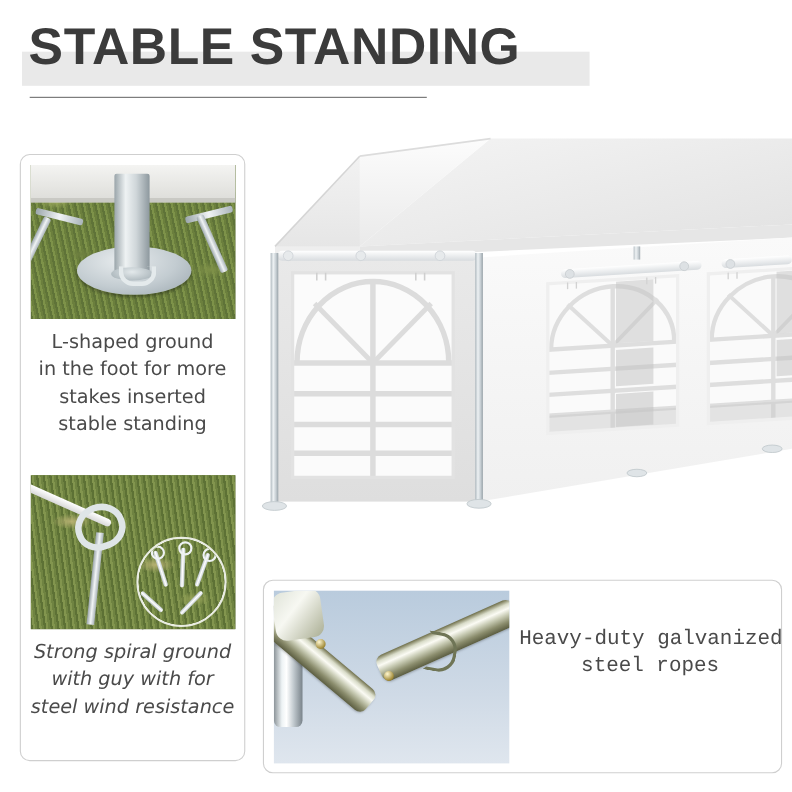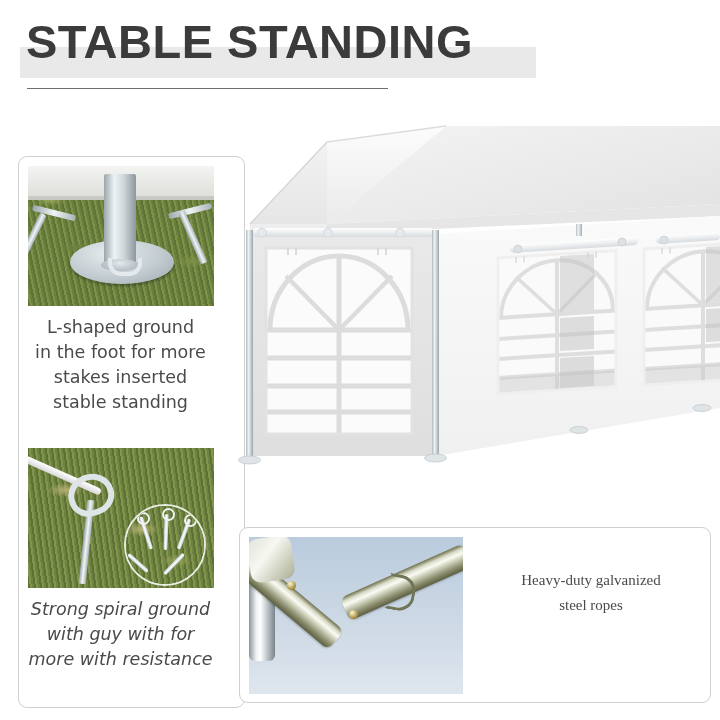--- a/index.html
+++ b/index.html
@@ -47,22 +47,22 @@
   
   .card {
     position: absolute;
     background: #ffffff;
     border: 1px solid #cfcfcf;
     border-radius: 9px;
     box-sizing: border-box;
   }
 
   #left-card {
-    left: 18px; top: 156px;
-    width: 227px; height: 552px;
+    left: 18px; top: 140px;
+    width: 205px; height: 552px;
     overflow: hidden;
   }
 
   #pipes-card {
     left: 239px; top: 527px;
     width: 472px; height: 176px;
     overflow: hidden;
   }
 
   .feature-block { position: absolute; left: 0; width: 203px; }
@@ -257,23 +257,23 @@
   }
 
   #pipes-text {
     position: absolute;
     left: 232px; top: 40px;
     width: 238px;
     text-align: center;
   }
   #pipes-caption {
     color: #4a4a4a;
-    font-size: 15px;
+    font-size: 19px;
     line-height: 25px;
-    font-family: Liberation Serif, serif;
+    font-family: Liberation Mono, monospace;
   }
   #pipes-caption span { display: block; white-space: nowrap; }
 
   
   #tent {
     position: absolute;
     left: 232px; top: 108px;
     width: 488px; height: 410px;
     overflow: hidden;
   }
@@ -326,21 +326,21 @@
         <div class="p2-mini" id="p2-m4"></div>
         <div class="p2-mini" id="p2-m5"></div>
         <div class="p2-mini-ring" id="p2-r1"></div>
         <div class="p2-mini-ring" id="p2-r2"></div>
         <div class="p2-mini-ring" id="p2-r3"></div>
       </div>
     </div>
     <div class="caption">
       <span>Strong spiral ground</span>
       <span>with guy with for</span>
-      <span>more with resistance</span>
+      <span>steel wind resistance</span>
     </div>
   </div>
 </div>
 
 <div id="tent">
   <svg class="tsvg" width="488" height="410" viewBox="0 0 488 410">
     <defs>
       <linearGradient id="roofFront" x1="0" y1="0" x2="0" y2="1">
         <stop offset="0" stop-color="#fcfcfc"></stop>
           <stop offset="1" stop-color="#eaeaea"></stop>

